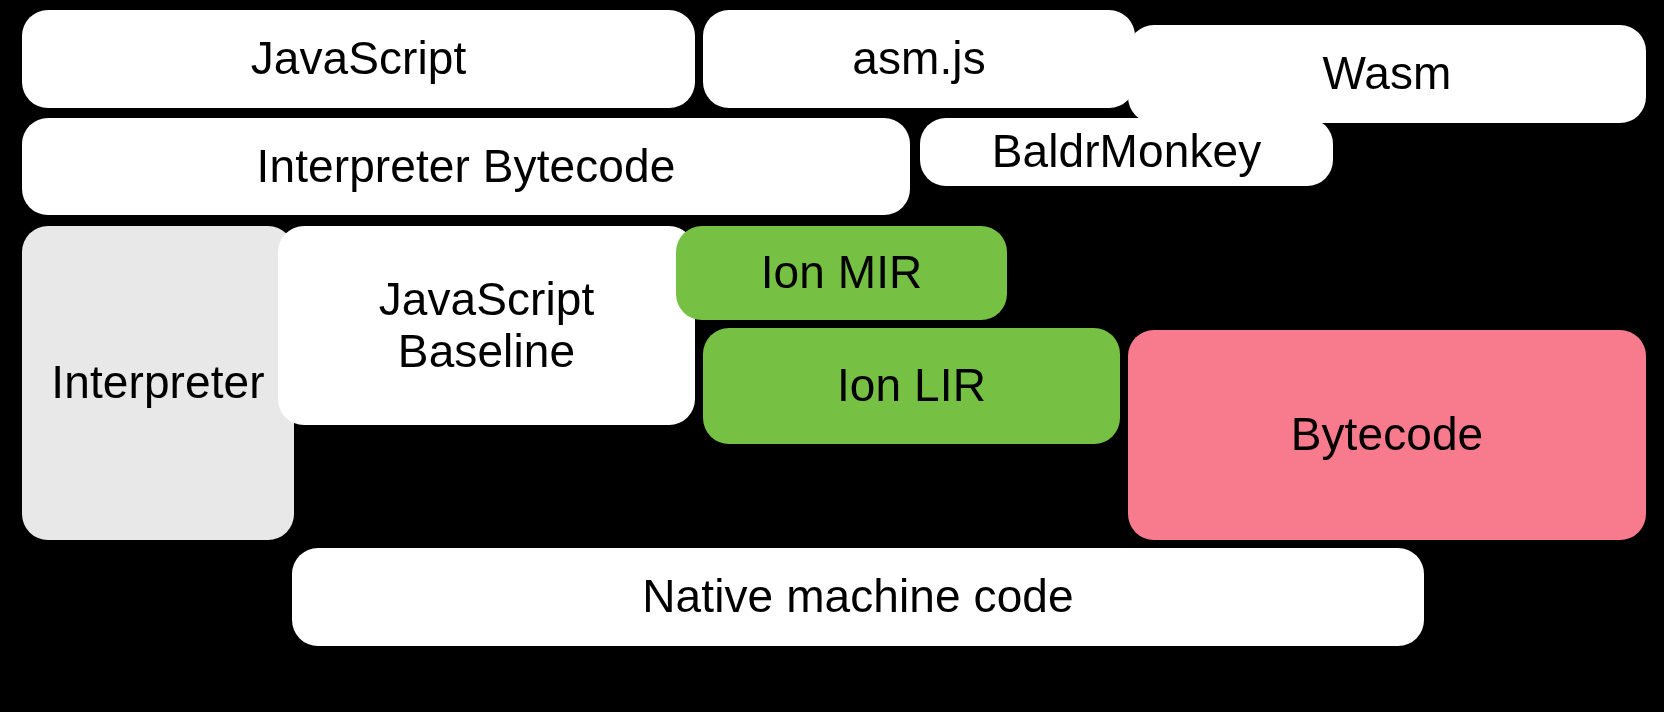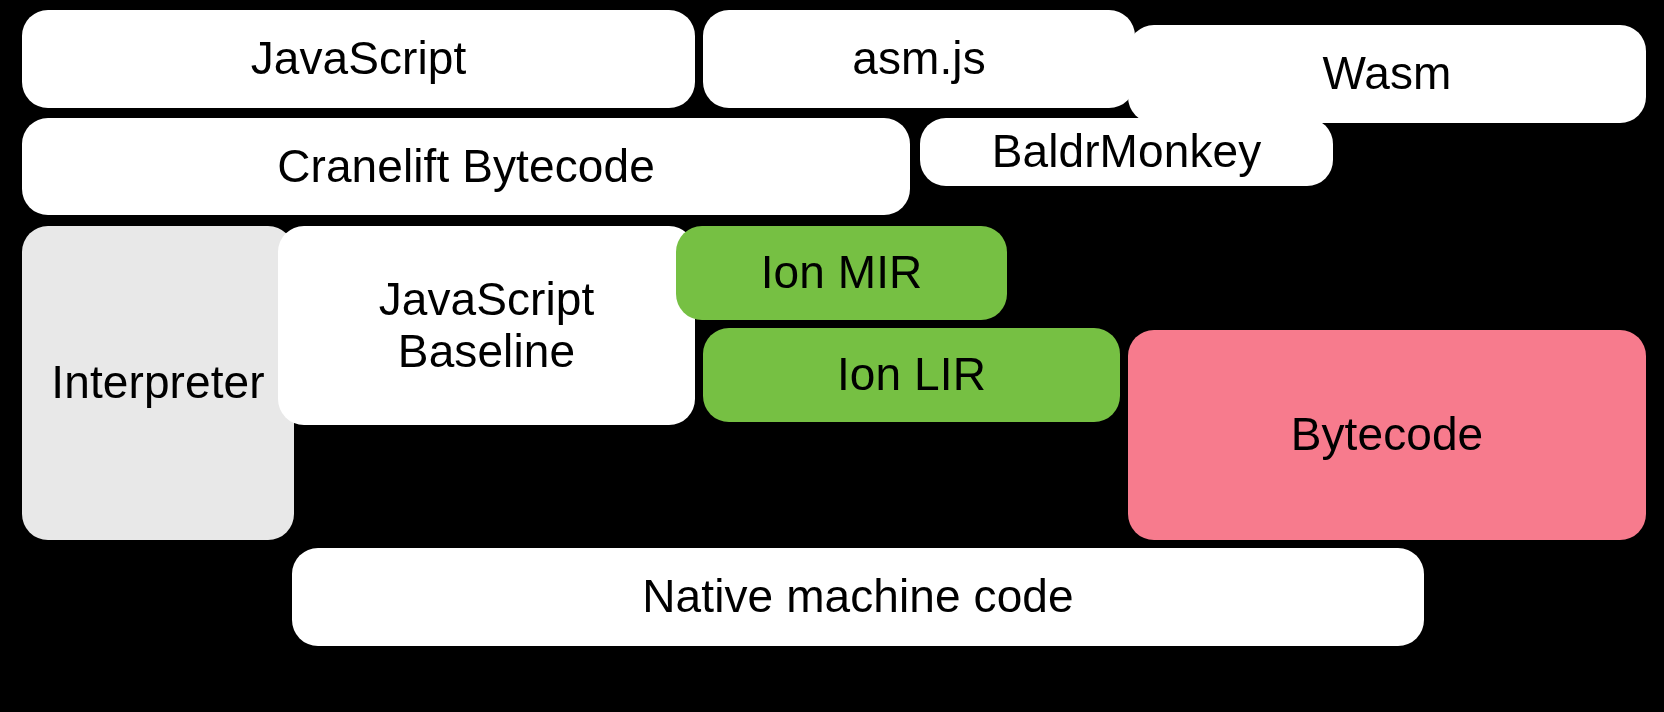--- a/index.html
+++ b/index.html
@@ -45,39 +45,39 @@
   #node-wasm            { left: 1128px; top: 10px;  width: 518px; height: 98px; margin-top: 15px; }
 
   
   #node-js-bytecode     { left: 22px;   top: 118px; width: 888px; height: 97px; }
   #node-baldrmonkey     { left: 920px;  top: 118px; width: 413px; height: 68px; }
 
   
   #node-interpreter     { left: 22px;   top: 226px; width: 272px; height: 314px; }
   #node-js-baseline     { left: 278px;  top: 226px; width: 417px; height: 199px; }
   #node-ion-mir         { left: 676px;  top: 226px; width: 331px; height: 94px; }
-  #node-ion-lir         { left: 703px;  top: 328px; width: 417px; height: 94px; border-radius: 26px; }
+  #node-ion-lir         { left: 703px;  top: 328px; width: 417px; height: 116px; border-radius: 26px; }
   #node-macro-assembler { left: 278px;  top: 433px; width: 840px; height: 107px; }
   #node-cranelift       { left: 1128px; top: 330px; width: 518px; height: 210px; }
 
   
   #node-native-code     { left: 292px;  top: 548px; width: 1132px; height: 98px; }
 </style>
 </head>
 <body>
 
 <div id="canvas">
 
   <div class="node fill-white" id="node-javascript">JavaScript</div>
 
   <div class="node fill-white" id="node-asmjs">asm.js</div>
 
   <div class="node fill-white" id="node-wasm">Wasm</div>
 
-  <div class="node fill-white" id="node-js-bytecode">Cranelift Bytecode</div>
+  <div class="node fill-white" id="node-js-bytecode">Interpreter Bytecode</div>
 
   <div class="node fill-white" id="node-baldrmonkey">BaldrMonkey</div>
 
   <div class="node fill-gray" id="node-interpreter">Interpreter</div>
 
   <div class="node fill-white" id="node-js-baseline">JavaScript
 Baseline</div>
 
   <div class="node fill-green" id="node-ion-mir">Ion MIR</div>
 

